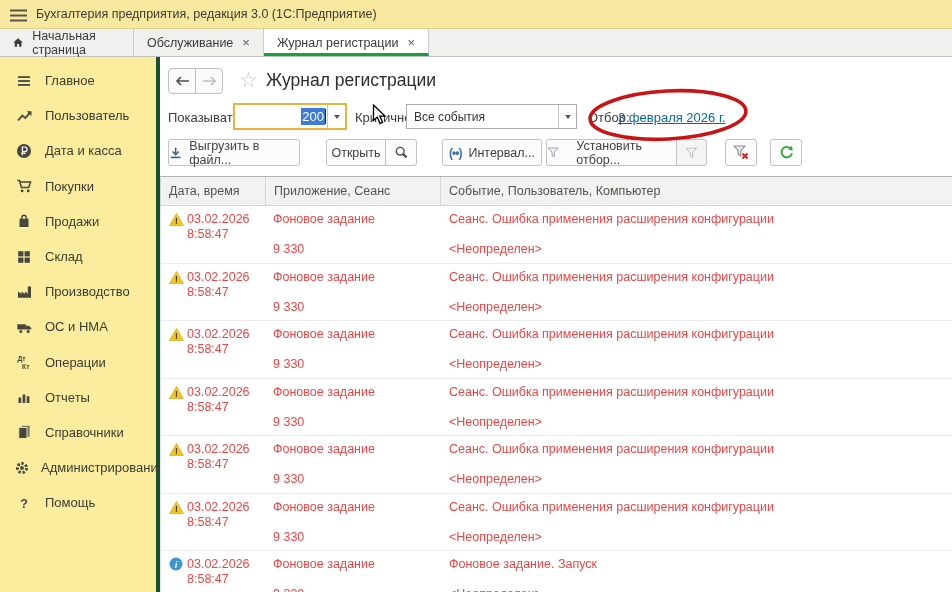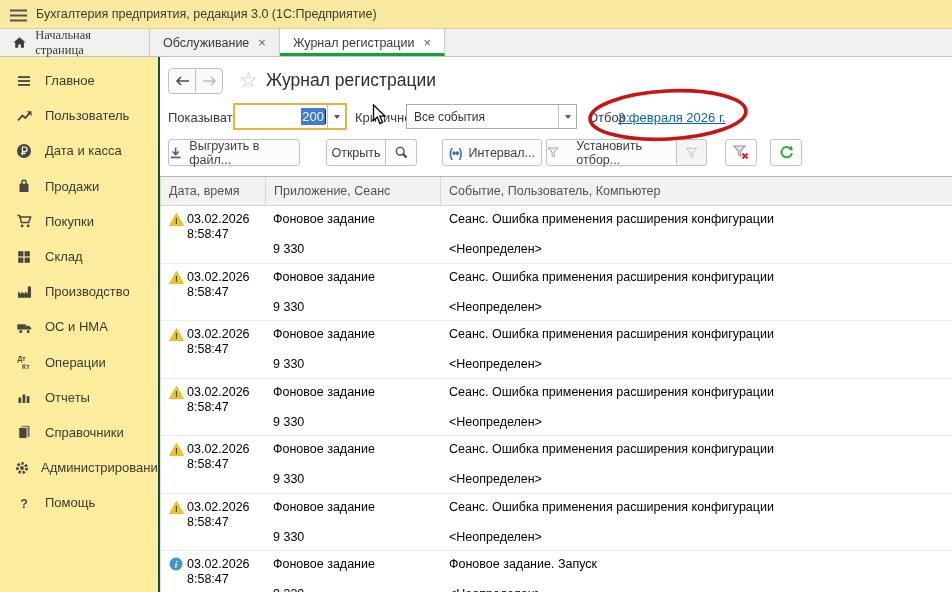--- a/index.html
+++ b/index.html
@@ -20,27 +20,27 @@
   
   .tabstrip {
     position:absolute; left:0; top:29px; width:952px; height:28px;
     background:#f0f0ee; border-bottom:1px solid #c2c2c2; display:flex;
   }
   .tab {
     height:100%; display:flex; align-items:center; padding:0 13px;
     font-size:12.5px; color:#3a3a3a; border-right:1px solid #cacaca; cursor:default;
   }
   .tab .close { margin-left:9px; color:#5c5c5c; font-size:13px; line-height:1; }
-  .tab.home { width:150px; border-right:1px solid #cacaca;font-family:Liberation Serif, serif; }
+  .tab.home { width:134px; border-right:1px solid #cacaca; }
   .tab.home svg { margin-right:9px; }
   .tab.active { background:#ffffff; border-bottom:3px solid #12a33c; padding-top:3px; }
   
   .sidebar {
     position:absolute; left:0; top:57px; width:160px; height:535px;
-    background:#fbec9e; border-right:2px solid #14532d; padding-top:6px;
+    background:#fbec9e; border-right:4px solid #14532d; padding-top:6px;
   }
   .sb-item { height:35.2px; display:flex; align-items:center; padding-left:14px; cursor:default; }
   .sb-item .ic { width:20px; height:17px; display:flex; align-items:center; justify-content:center; }
   .sb-item .lbl { margin-left:11px; font-size:13px; color:#3b3b33; }
   
   .content { position:absolute; left:160px; top:57px; width:792px; height:535px; background:#fff; }
   
   .navgroup { position:absolute; left:8px; top:11px; display:flex; }
   .navbtn {
     width:28px; height:26px; background:#fafafa; border:1px solid #bfbfbf;
@@ -85,21 +85,21 @@
   .interval-glyph { color:#3f74a8; font-weight:bold; font-size:12px; letter-spacing:-1px; }
   
   .thead {
     position:absolute; left:0px; top:119px; width:792px; height:30px;
     background:#f2f2f1; border-top:1px solid #b3b3b3; border-bottom:1px solid #d4d4d4;
     border-left:1px solid #d4d4d4;
   }
   .thead .hc { position:absolute; top:0; height:100%; display:flex; align-items:center; padding-left:8px; font-size:12.5px; color:#52524e; border-right:1px solid #d6d6d6; }
   .rows { position:absolute; left:0; top:149px; width:792px; height:386px; overflow:hidden; border-left:1px solid #e3e3e3; }
   .row { position:relative; width:792px; height:57.5px; border-bottom:1px solid #ececec; background:#fff; }
-  .row .cell { position:absolute; font-size:12.5px; color:#000000; white-space:nowrap; }
+  .row .cell { position:absolute; font-size:12.5px; color:#ef4444; white-space:nowrap; }
   .row .ricon { position:absolute; left:8px; top:6px; }
   .c-date { left:26px; top:6px; }
   .c-time { left:26px; top:21px; }
   .c-app  { left:112px; top:6px; }
   .c-sess { left:112px; top:36px; }
   .c-evt  { left:288px; top:6px; }
   .c-user { left:288px; top:36px; }
   
   .annotation-ellipse { position:absolute; left:585px; top:86px; z-index:60; pointer-events:none; }
   .cursor { position:absolute; left:372px; top:104px; z-index:70; pointer-events:none; }
@@ -167,36 +167,36 @@
         <span class="ic">
           <svg width="16" height="16" viewBox="0 0 16 16">
             <circle cx="8" cy="8" r="7" fill="#474740"></circle>
             <path d="M6.4,12.2 V4 h2.4 a2.3,2.3 0 0 1 0,4.6 H6.4 M5.2,10.4 h4.4" stroke="#fff" stroke-width="1.2" fill="none"></path>
           </svg>
         </span>
         <span class="lbl">Дата и касса</span>
       </div>
       <div class="sb-item">
         <span class="ic">
-          <svg width="16" height="16" viewBox="0 0 16 16">
-            <path d="M5.8,6 V4.4 a2.2,2.2 0 0 1 4.4,0 V6" stroke="#474740" stroke-width="1.4" fill="none"></path>
-            <rect x="3.5" y="5.7" width="9" height="8.3" fill="#474740"></rect>
-          </svg>
-        </span>
-        <span class="lbl">Продажи</span>
-      </div>
-      <div class="sb-item">
-        <span class="ic">
           <svg width="17" height="16" viewBox="0 0 16 16">
             <path d="M0.8,2.6 h2.3 l1.8,7 h7.3 l1.9,-5.5 h-10" fill="none" stroke="#474740" stroke-width="1.5"></path>
             <circle cx="5.6" cy="12.9" r="1.4" fill="#474740"></circle>
             <circle cx="11.7" cy="12.9" r="1.4" fill="#474740"></circle>
           </svg>
         </span>
         <span class="lbl">Покупки</span>
+      </div>
+      <div class="sb-item">
+        <span class="ic">
+          <svg width="16" height="16" viewBox="0 0 16 16">
+            <path d="M5.8,6 V4.4 a2.2,2.2 0 0 1 4.4,0 V6" stroke="#474740" stroke-width="1.4" fill="none"></path>
+            <rect x="3.5" y="5.7" width="9" height="8.3" fill="#474740"></rect>
+          </svg>
+        </span>
+        <span class="lbl">Продажи</span>
       </div>
       <div class="sb-item">
         <span class="ic">
           <svg width="16" height="16" viewBox="0 0 16 16">
             <g fill="#474740">
               <rect x="2.2" y="2.2" width="5.2" height="5.2"></rect>
               <rect x="8.6" y="2.2" width="5.2" height="5.2"></rect>
               <rect x="2.2" y="8.6" width="5.2" height="5.2"></rect>
               <rect x="8.6" y="8.6" width="5.2" height="5.2"></rect>
             </g>

